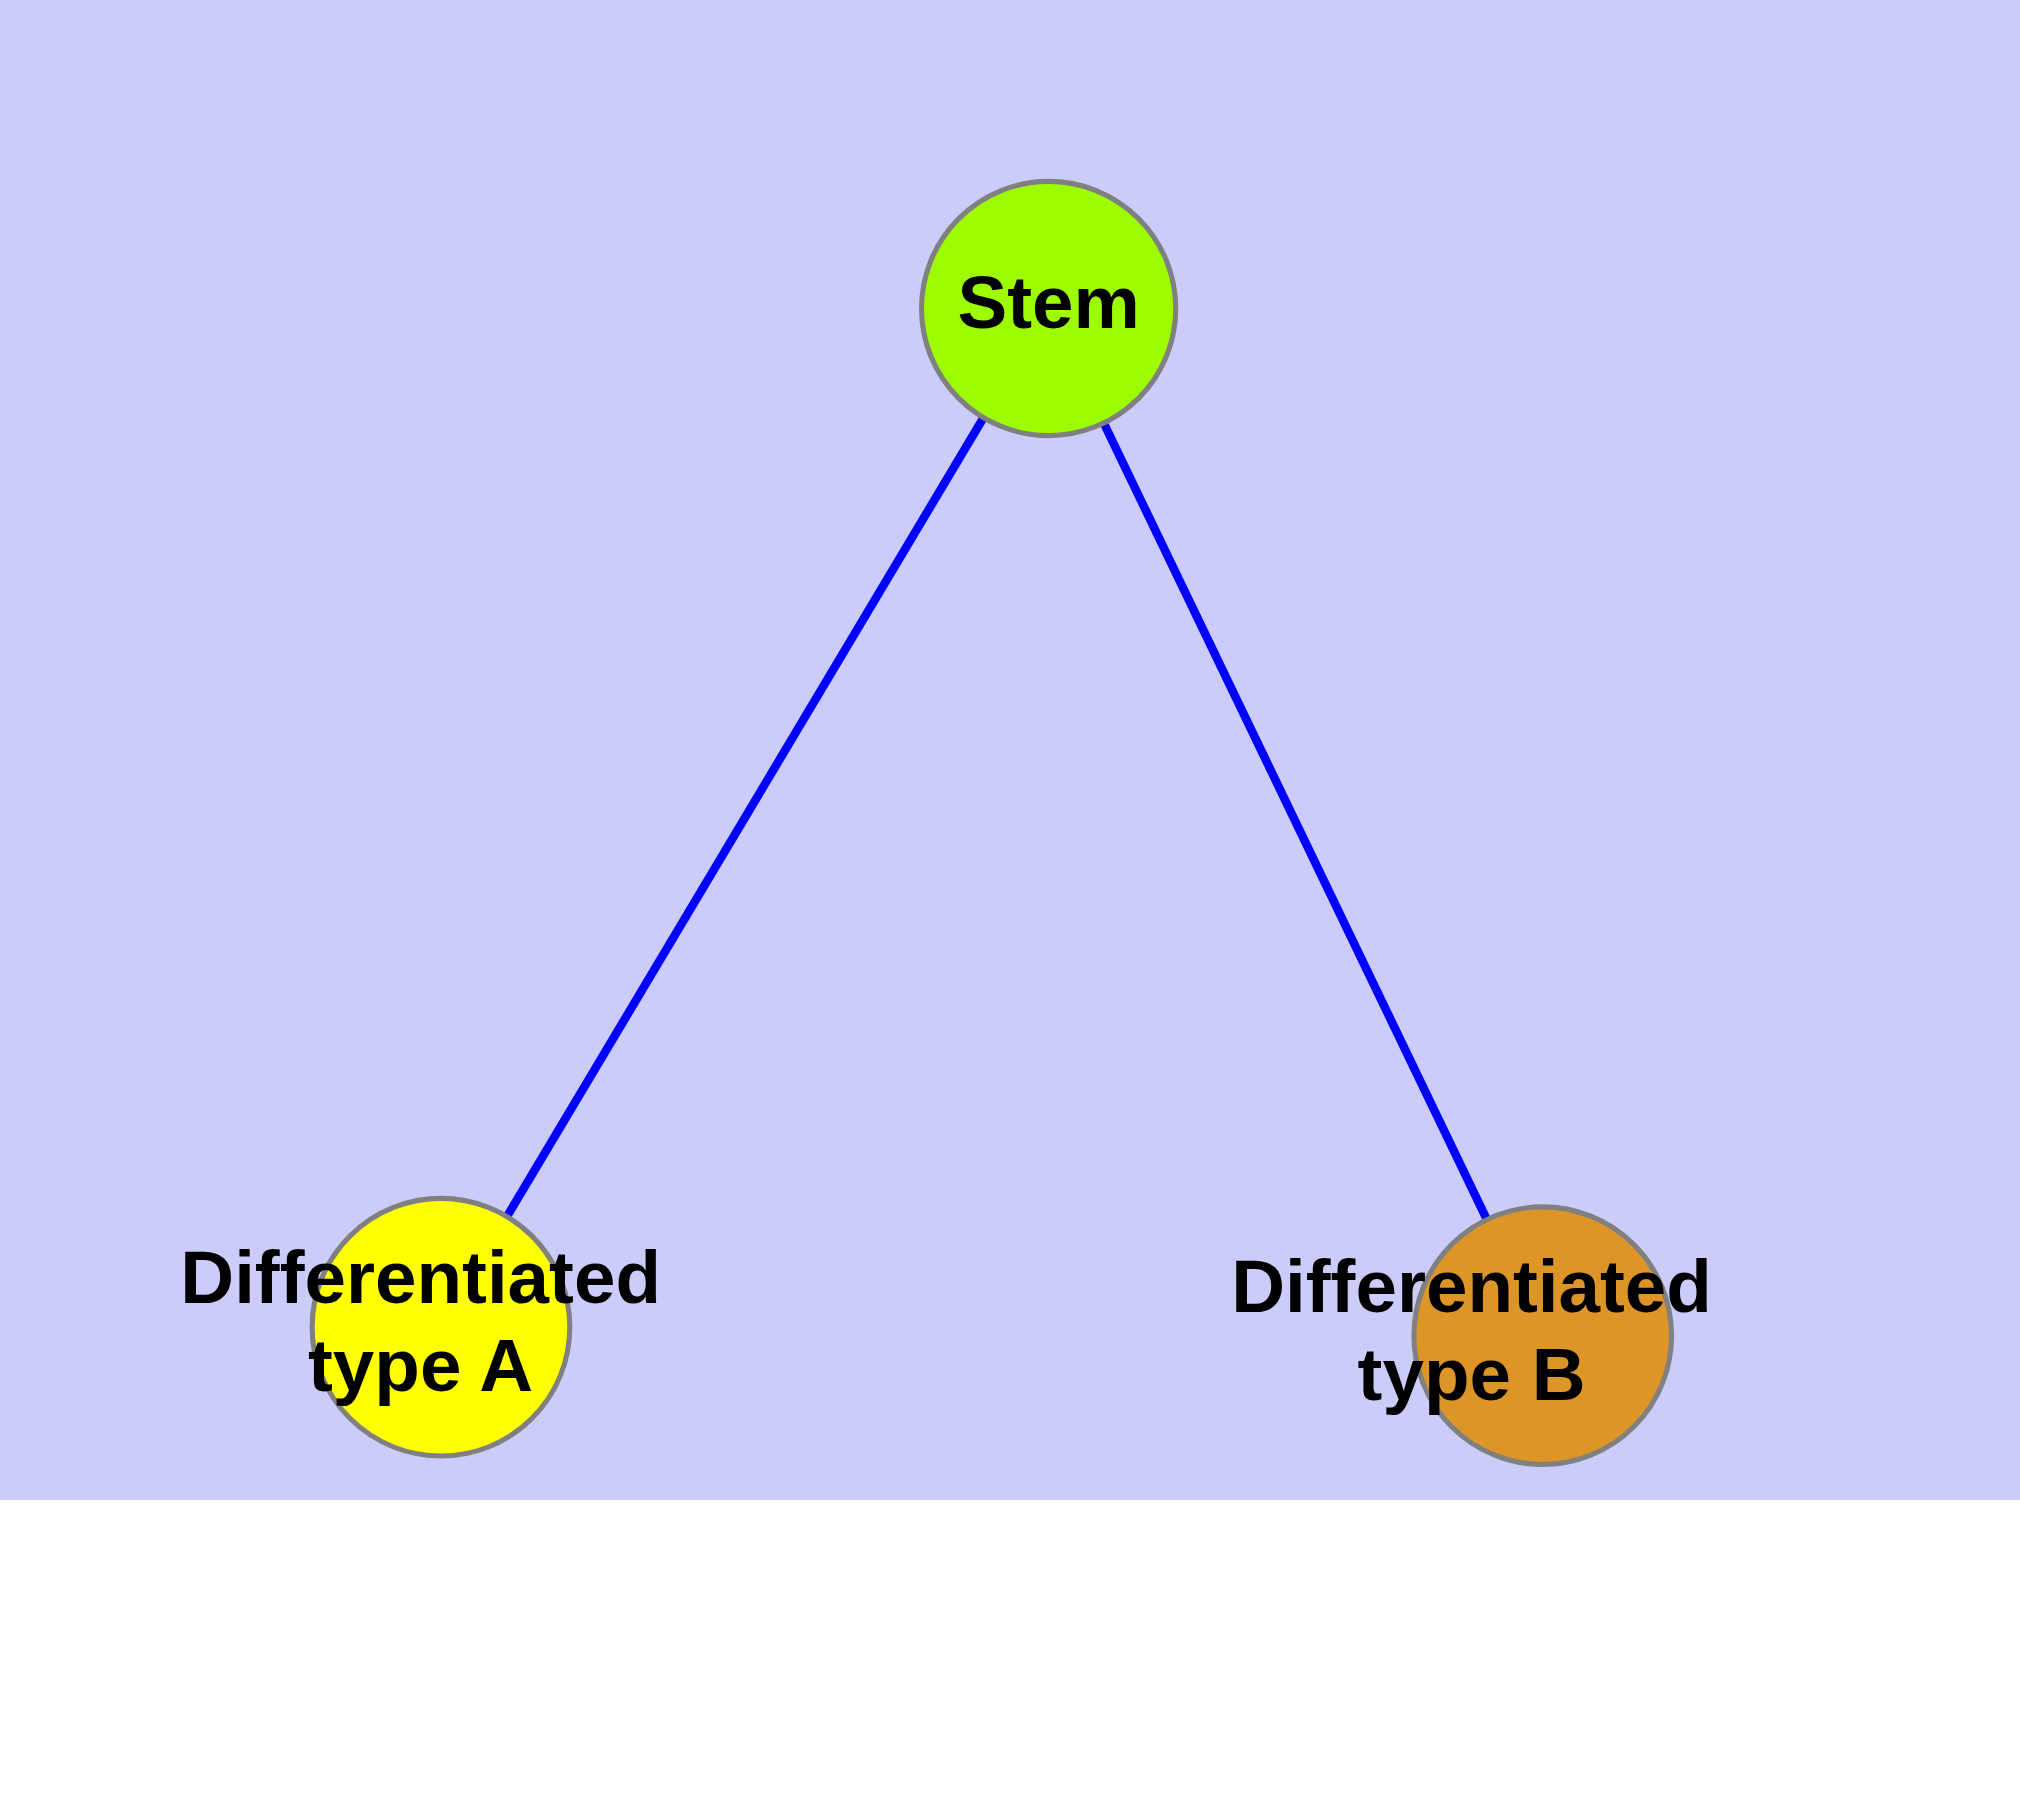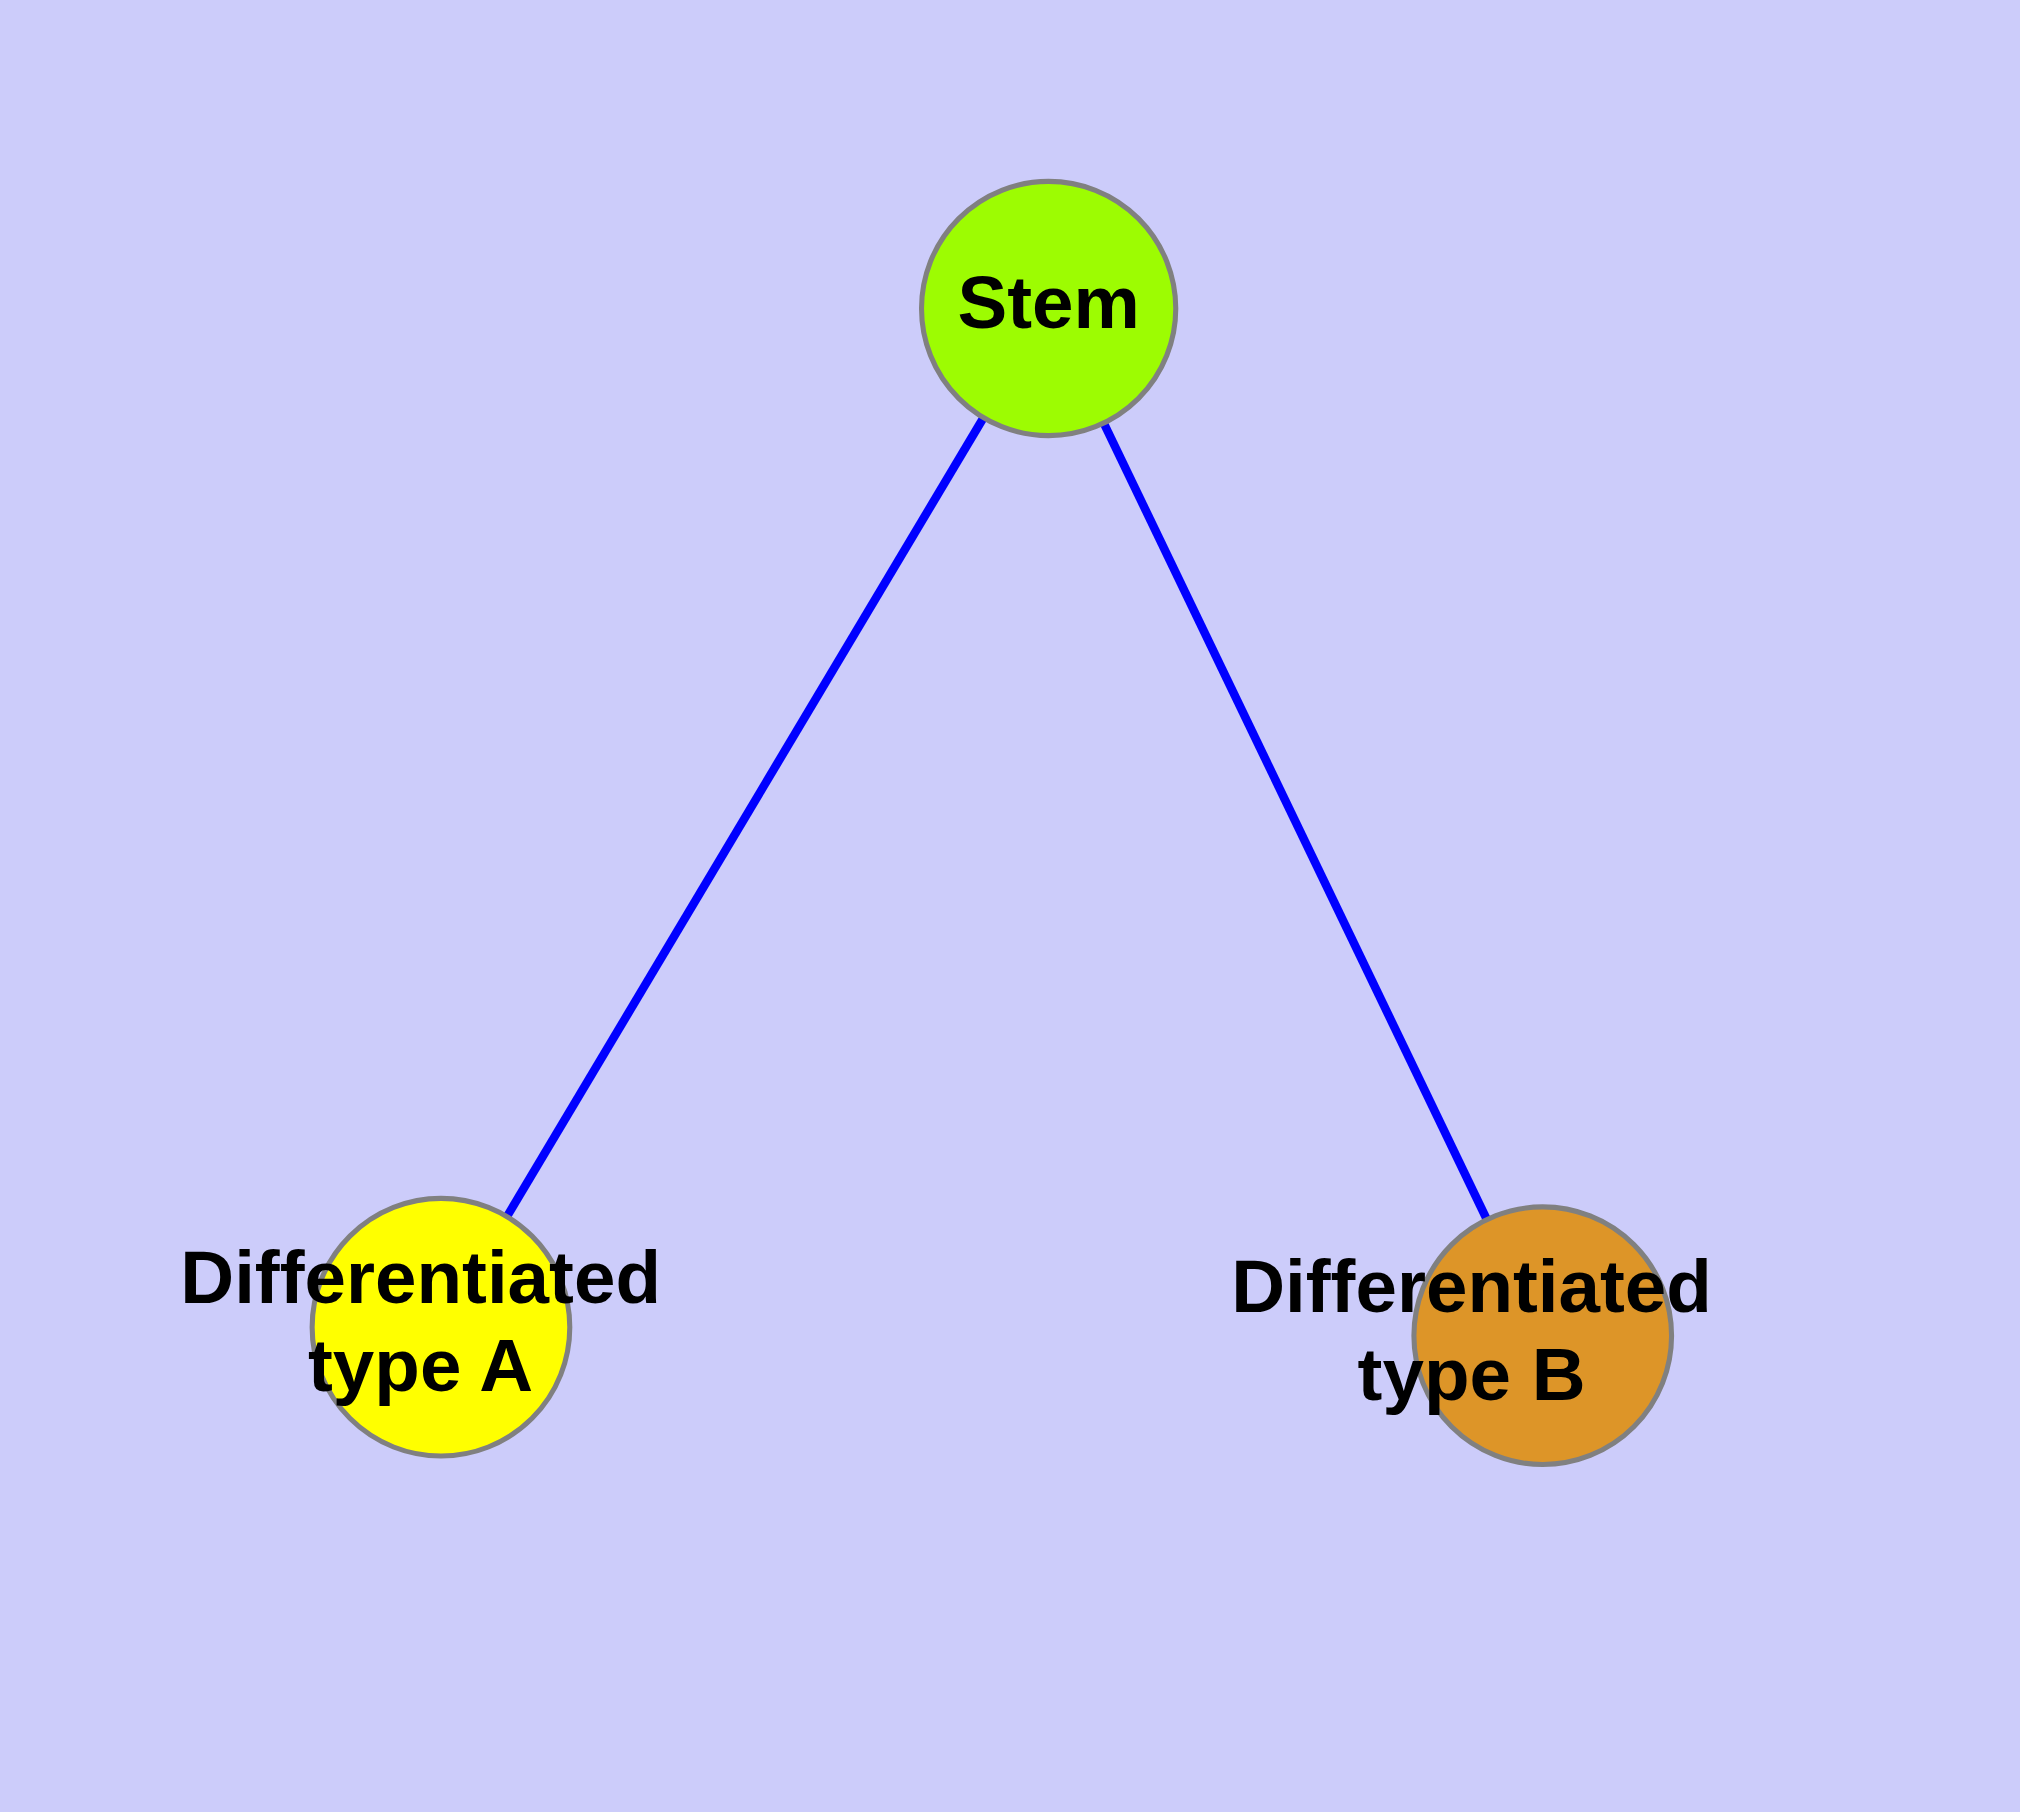--- a/index.html
+++ b/index.html
@@ -3,21 +3,21 @@
 <meta charset="utf-8">
 <style>
   html, body {
     margin: 0;
     padding: 0;
     background: #ffffff;
   }
   #canvas-root {
     position: relative;
     width: 2021px;
-    height: 1812px;
+    height: 1500px;
     overflow: hidden;
     font-family: "Liberation Sans", sans-serif;
   }
   #graph-svg {
     position: absolute;
     top: 0;
     left: 0;
     width: 2021px;
     height: 1812px;
     display: block;

